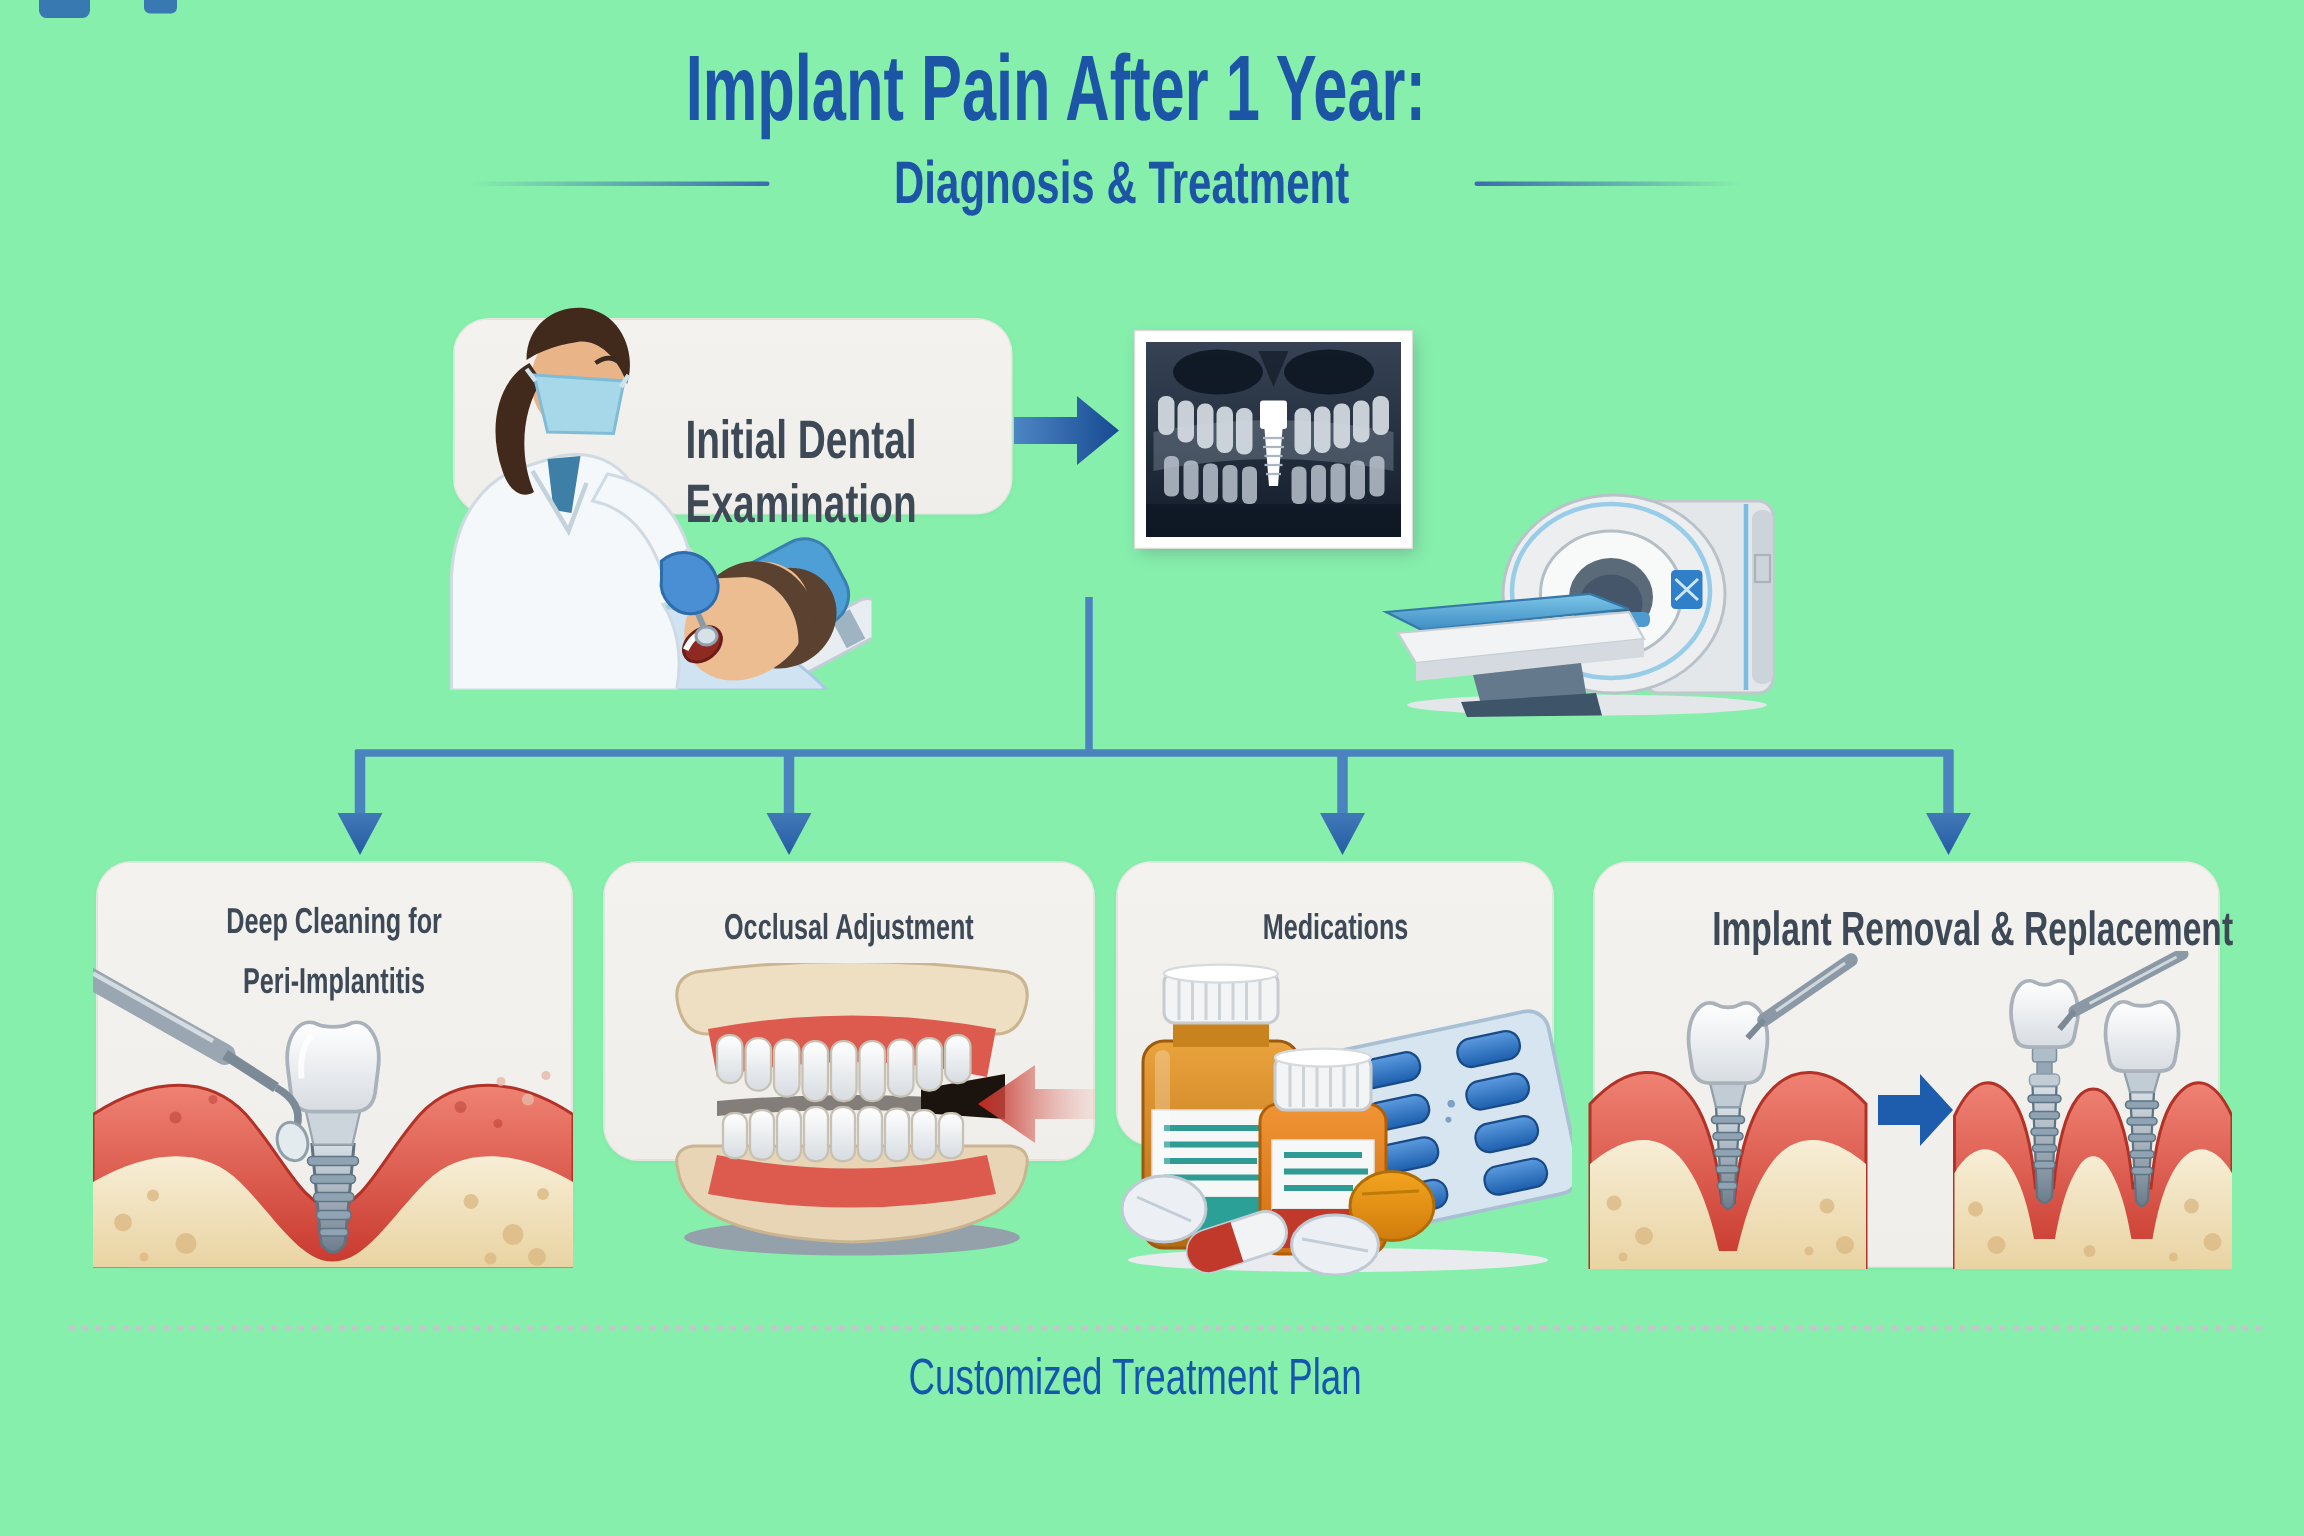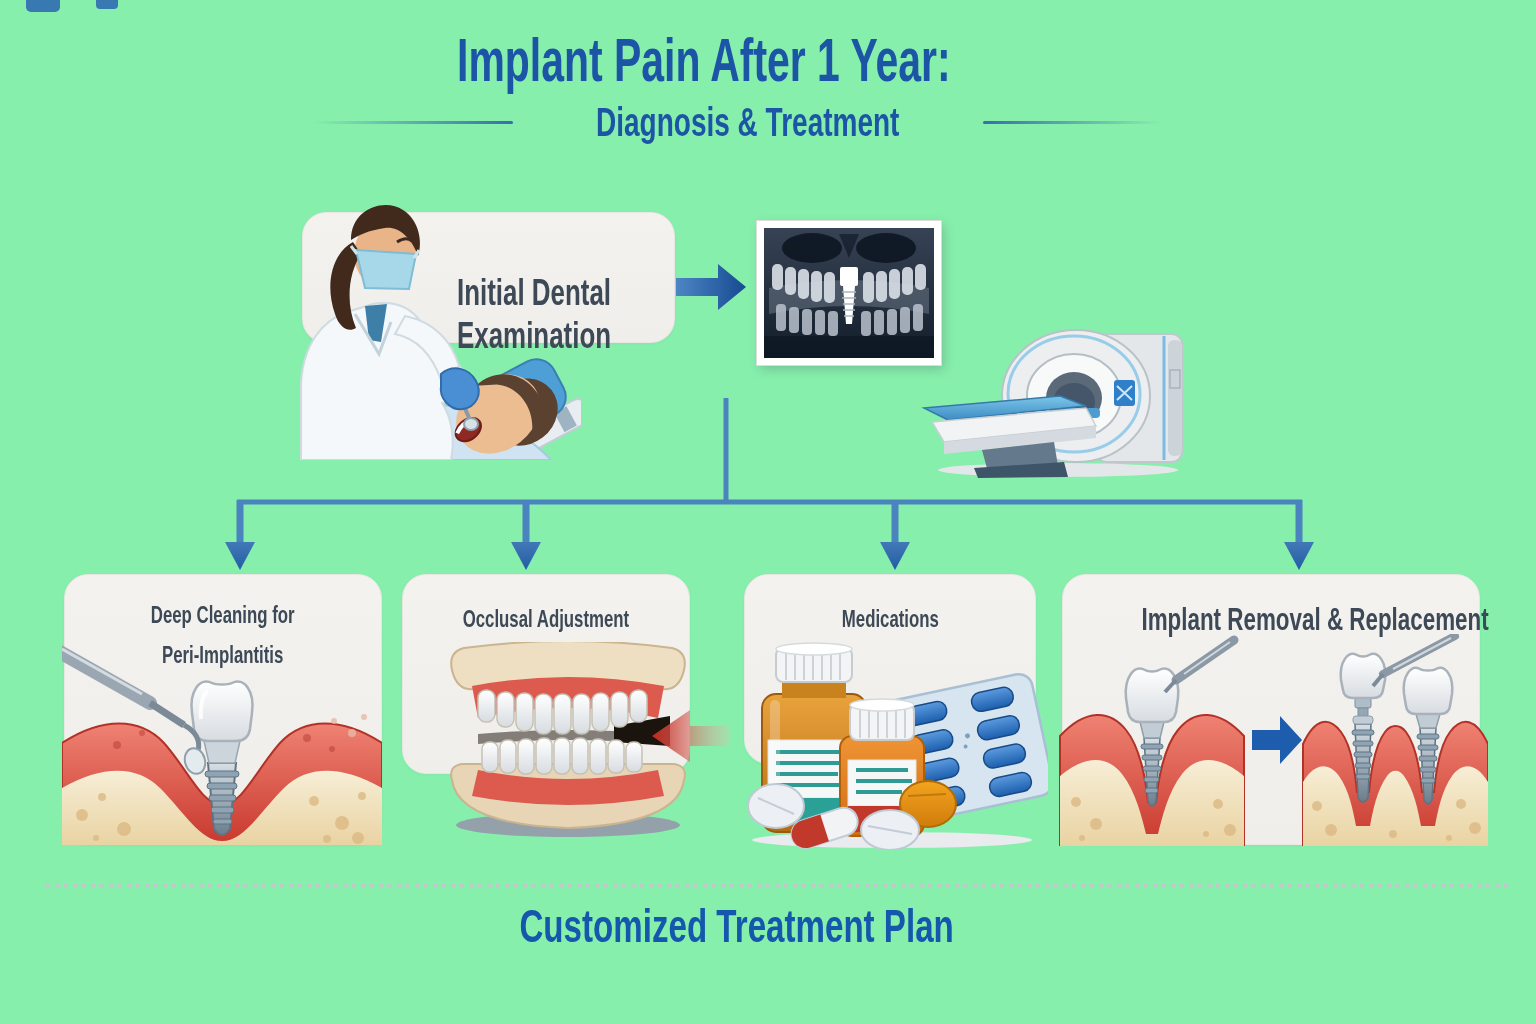--- a/index.html
+++ b/index.html
@@ -29,33 +29,33 @@
   .step1 .panel-label{left:96px;right:4px;top:26px;text-align:center;font-size:36px;line-height:43px;margin-top:32px;}
   .step2{left:735px;top:210px;width:453px;height:167px;}
   .step2 .panel-label{left:226px;top:32px;font-size:36px;line-height:44px;}
 
   .xray-frame{position:absolute;left:757px;top:221px;width:184px;height:144px;background:#ffffff;
               border:7px solid #ffffff;box-sizing:border-box;
               box-shadow:0 0 0 1px #dcdcda,3px 4px 10px rgba(70,80,95,.28);}
   .xray-frame svg{display:block;width:100%;height:100%;}
 
   .tA{left:64px;top:574px;width:318px;height:271px;}
-  .tB{left:402px;top:574px;width:288px;height:200px;}
+  .tB{left:402px;top:574px;width:328px;height:200px;}
   .tC{left:744px;top:574px;width:292px;height:190px;}
   .tD{left:1062px;top:574px;width:418px;height:271px;}
   .t-title{left:4px;right:4px;top:20px;text-align:center;font-size:24px;line-height:40px;}
   .tD .t-title{font-size:32px;top:24px;}
   .tD .t-title .cond{transform:scaleX(.70);}
   .tB .t-title,.tC .t-title{top:24px;}
 
   .illus{position:absolute;}
   .divider{position:absolute;top:884px;left:46px;width:1464px;height:3px;
            background-image:repeating-linear-gradient(90deg,#c3c6cc 0 4px,transparent 4px 9px);}
   .footer-label{position:absolute;top:899px;left:0;width:1474px;text-align:center;
-                font-size:46px;font-weight:700;color:#1457ad;}
+                font-size:34px;font-weight:400;color:#1457ad;padding-left:20px;}
   .corner-mark{position:absolute;background:#306cb2;opacity:.9;}
   .cm1{left:26px;top:0;width:34px;height:12px;border-radius:0 0 5px 5px;}
   .cm2{left:96px;top:0;width:22px;height:9px;border-radius:0 0 4px 4px;}
 </style>
 </head>
 <body>
 
 <div class="stage">
 
   <svg width="0" height="0" style="position:absolute" aria-hidden="true">

